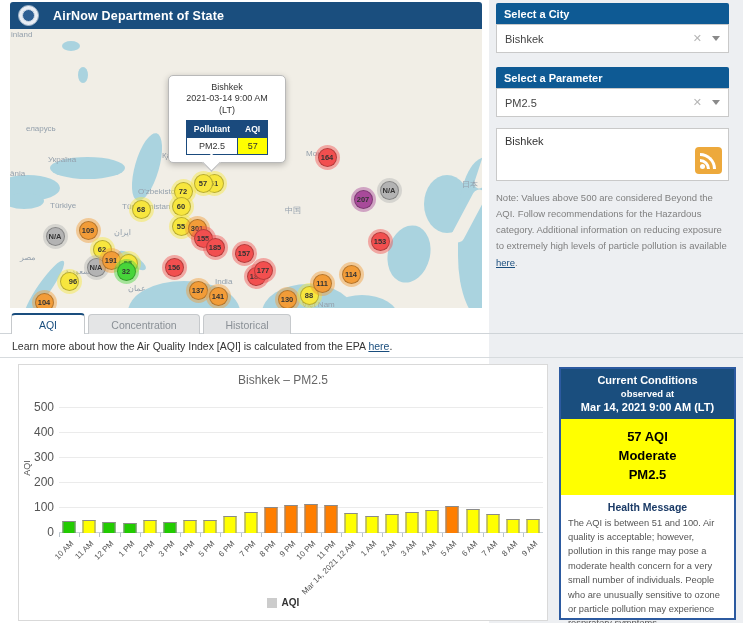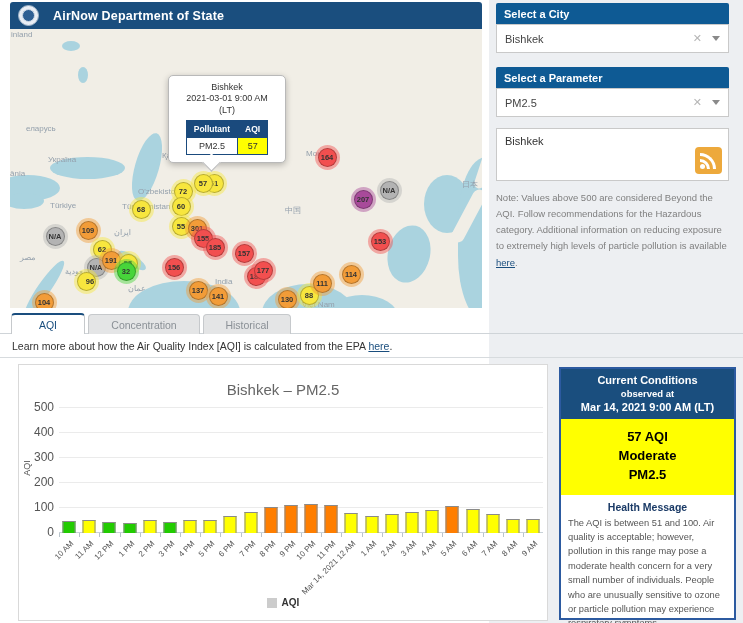--- a/index.html
+++ b/index.html
@@ -49,21 +49,21 @@
   .tab { height:20px; display:flex; align-items:center; justify-content:center; font-size:10.5px;
     border:1px solid #c6c9cc; border-bottom:none; border-radius:4px 4px 0 0; background:#e4e5e6; color:#8a9096; cursor:pointer; }
   .tab.active { background:#ffffff; color:#1a4e7e; border-top:2px solid #1a4e7e; height:21px; position:relative; top:-1px; }
   .tab-aqi { width:74px; } .tab-conc { width:112px; } .tab-hist { width:88px; }
 
   .learn-more { position:absolute; left:12px; top:340px; font-size:10.5px; color:#333; }
   a.lnk { color:#1a4e7e; text-decoration:underline; cursor:pointer; }
 
   
   .chart-panel { position:absolute; left:18px; top:364px; width:530px; height:257px; background:#fff; border:1px solid #d9d9d9; }
-  .chart-title { position:absolute; left:0; right:0; top:16px; text-align:center; font-size:15px; color:#666; }
+  .chart-title { position:absolute; left:0; right:0; top:8px; text-align:center; font-size:12px; color:#666; }
   .ylab { position:absolute; left:-12px; top:98px; font-size:9px; color:#555; transform:rotate(-90deg); width:40px; text-align:center; }
   .plot { position:absolute; left:40px; top:43px; width:484px; height:125px; }
   .gridline { position:absolute; left:0; width:100%; height:1px; background:#ebebeb; }
   .gridline.zero { background:#c9d2d8; }
   .ytick { position:absolute; right:100%; margin-right:5px; font-size:12px; color:#555; transform:translateY(-50%); }
   .slots { position:absolute; left:0; bottom:0; width:100%; height:100%; display:flex; }
   .slot { position:relative; flex:1 1 0; height:100%; }
   .slot::after { content:""; position:absolute; left:0; bottom:-4px; width:1px; height:4px; background:#b9c4cc; }
   .bar { position:absolute; left:50%; bottom:0; width:13px; transform:translateX(-50%);
     border:1px solid #8a8a8a; border-bottom:none; cursor:pointer; }
@@ -159,21 +159,21 @@
           <div class="map-label" style="left: 292px; top: 271px;">Việt Nam</div>
         </div>
       <div id="map-markers">
           <div class="marker mk-gray" style="left: 45px; top: 207px;">N/A</div>
           <div class="marker mk-orange" style="left: 78px; top: 201px;">109</div>
           <div class="marker mk-yellow" style="left: 92px; top: 220px;">62</div>
           <div class="marker mk-gray" style="left: 86px; top: 238px;">N/A</div>
           <div class="marker mk-orange" style="left: 101px; top: 231px;">191</div>
           <div class="marker mk-yellow" style="left: 118px; top: 234px;">55</div>
           <div class="marker mk-green" style="left: 116px; top: 242px;">32</div>
-          <div class="marker mk-yellow" style="left: 76px; top: 252px; padding-left: 8px;">96</div>
+          <div class="marker mk-yellow" style="left: 59px; top: 252px; padding-left: 8px;">96</div>
           <div class="marker mk-orange" style="left: 34px; top: 273px;">104</div>
           <div class="marker mk-yellow" style="left: 131px; top: 180px;">68</div>
           <div class="marker mk-yellow" style="left: 173px; top: 162px;">72</div>
           <div class="marker mk-yellow" style="left: 171px; top: 177px;">60</div>
           <div class="marker mk-yellow" style="left: 204px; top: 154px;">61</div>
           <div class="marker mk-yellow" style="left: 193px; top: 154px;">57</div>
           <div class="marker mk-yellow" style="left: 171px; top: 197px;">55</div>
           <div class="marker mk-orange" style="left: 187px; top: 199px;">301</div>
           <div class="marker mk-red" style="left: 193px; top: 209px;">155</div>
           <div class="marker mk-red" style="left: 205px; top: 218px;">185</div>
@@ -188,21 +188,21 @@
           <div class="marker mk-orange" style="left: 312px; top: 254px;">111</div>
           <div class="marker mk-orange" style="left: 341px; top: 245px;">114</div>
           <div class="marker mk-red" style="left: 317px; top: 128px;">164</div>
           <div class="marker mk-purple" style="left: 353px; top: 170px;">207</div>
           <div class="marker mk-gray" style="left: 379px; top: 161px;">N/A</div>
           <div class="marker mk-red" style="left: 370px; top: 212px;">153</div>
         </div>
 
       <div class="popup">
         <div class="popup-line">Bishkek</div>
-        <div class="popup-line">2021-03-01 9:00 AM</div>
+        <div class="popup-line">2021-03-14 9:00 AM</div>
         <div class="popup-line">(LT)</div>
         <table>
           <tbody>
               <tr>
             <th>Pollutant</th>
             <th>AQI</th>
           </tr>
           <tr>
             <td>PM2.5</td>
             <td class="aqi-cell">57</td>

